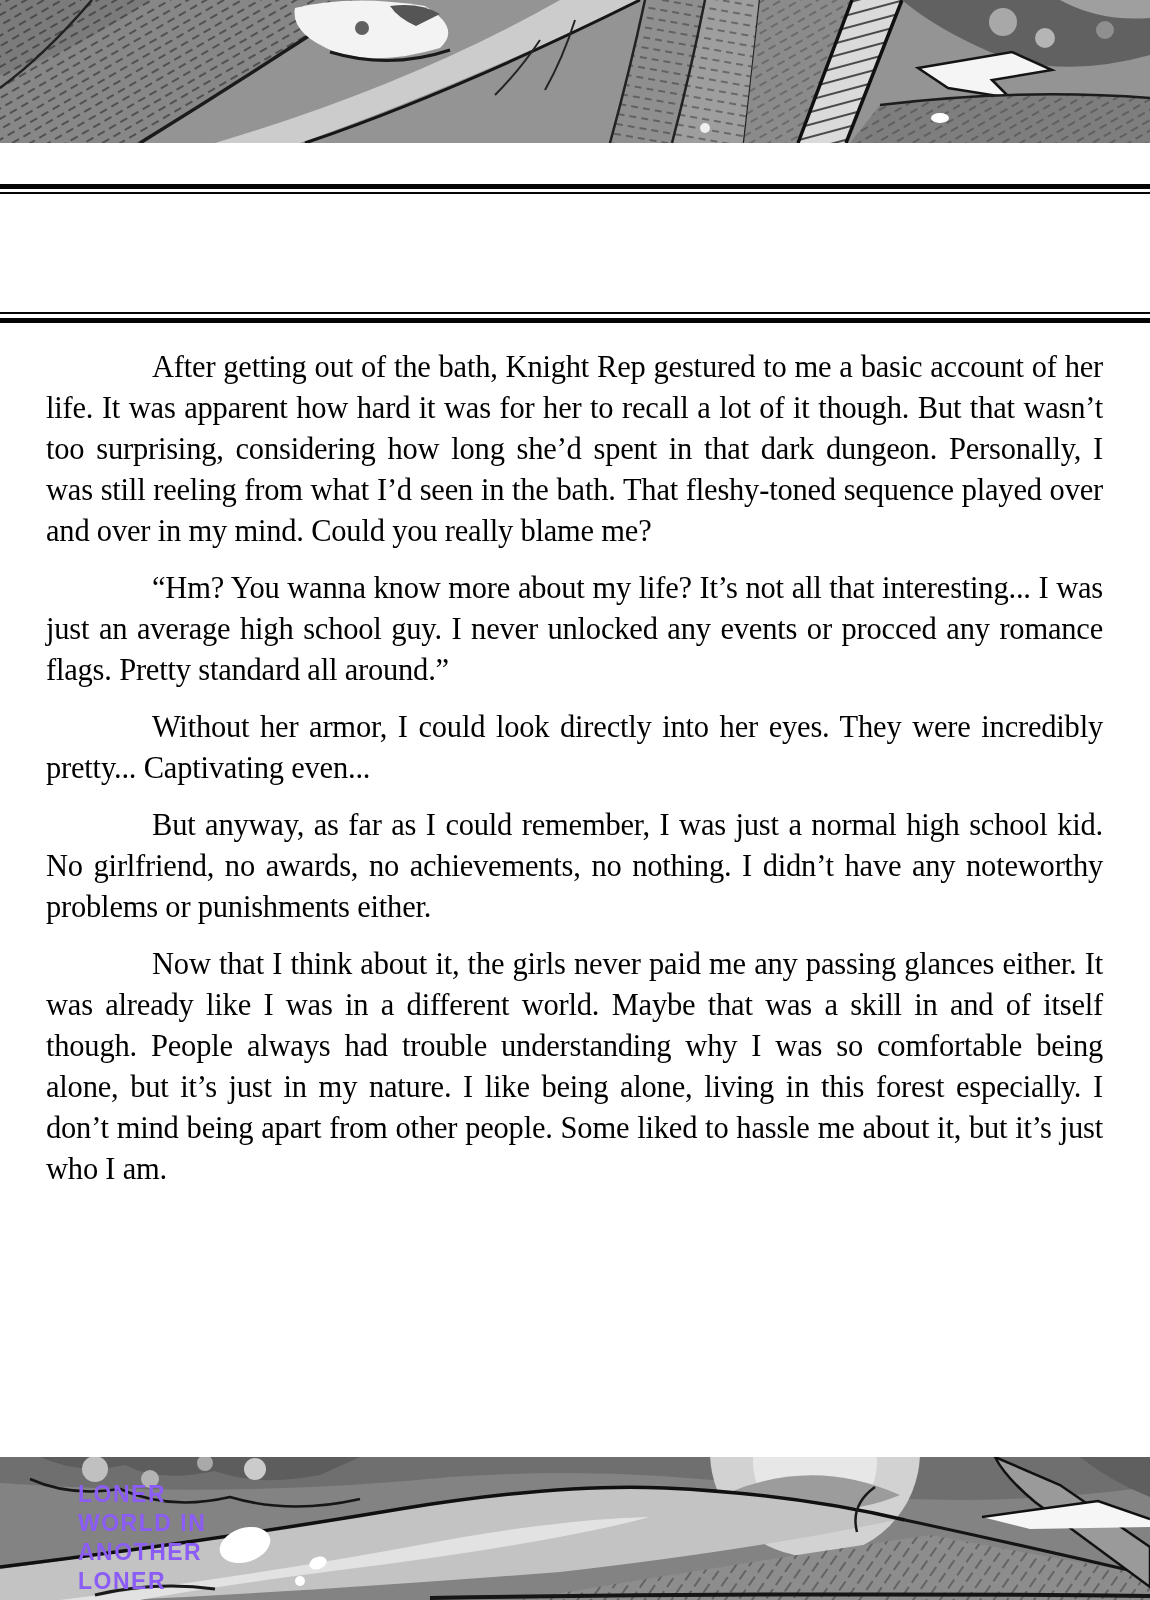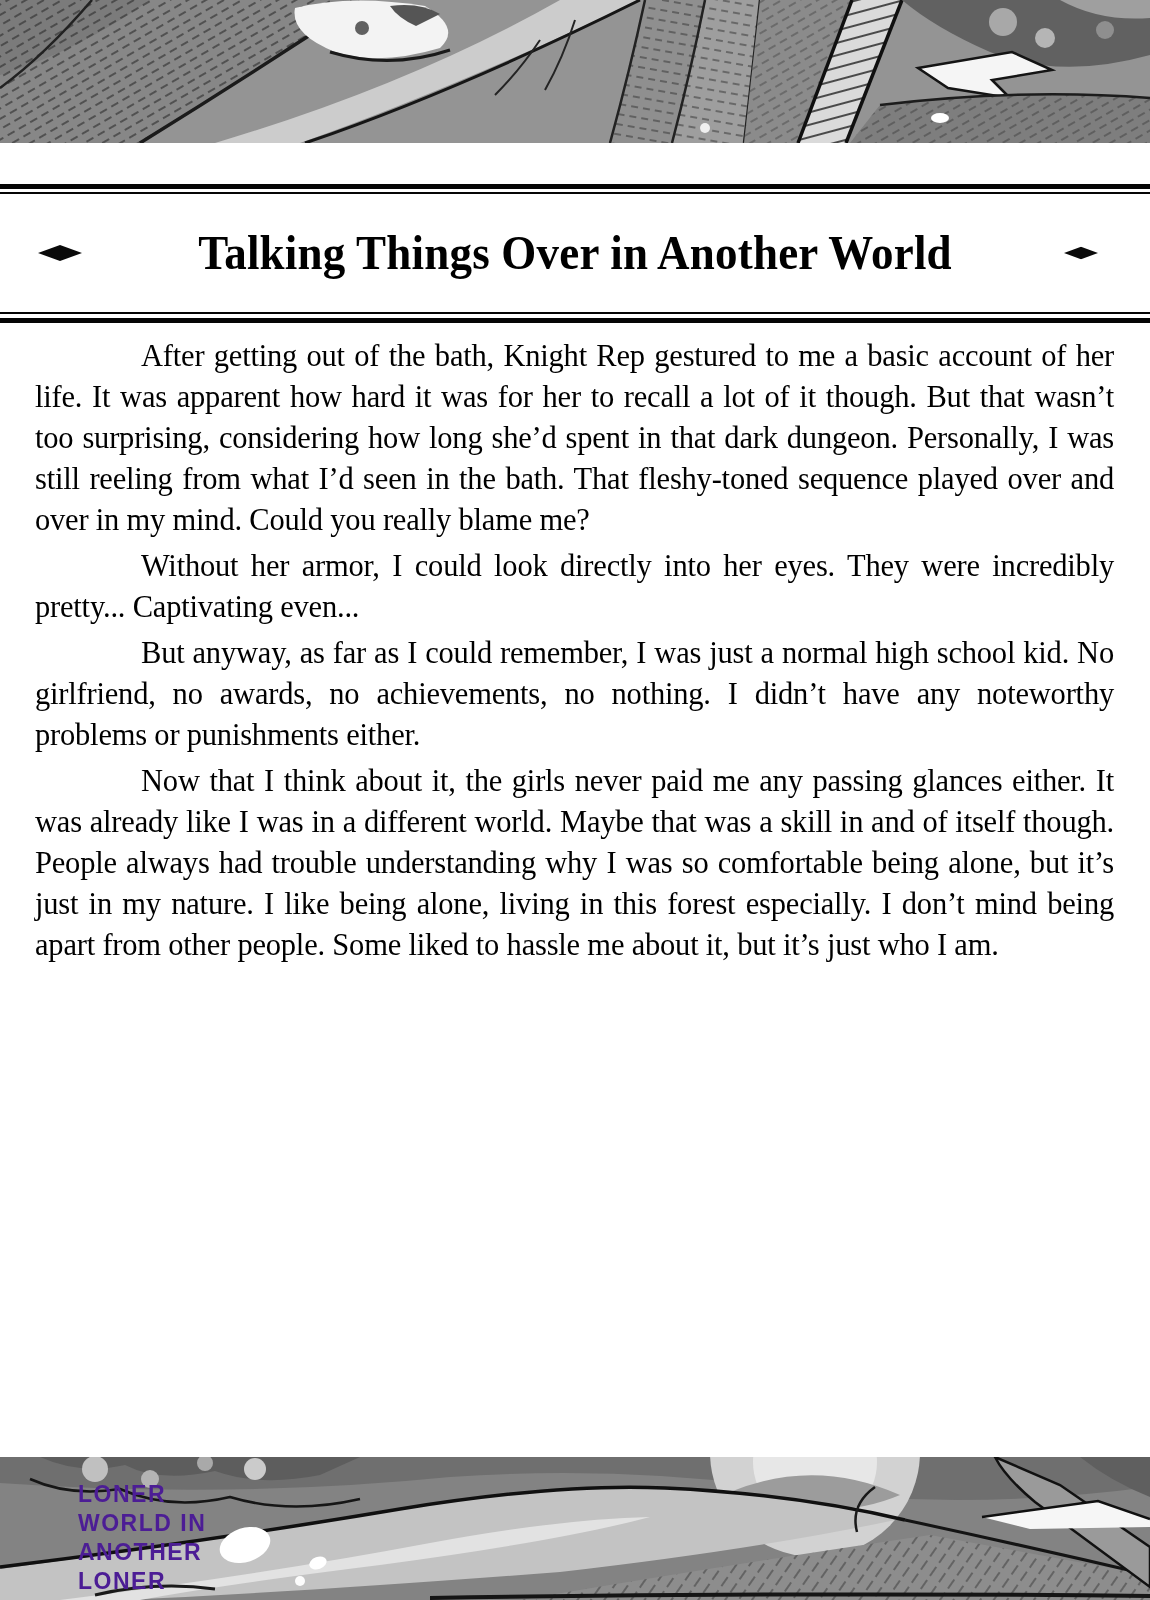--- a/index.html
+++ b/index.html
@@ -30,25 +30,25 @@
   }
   .diamond { position:absolute; top:50%; transform:translateY(-50%); line-height:0; }
   .diamond-left  { left:38px; }
   .diamond-right { right:52px; }
 
   .body-text {
     position:absolute; top:331px; left:30px; width:1089px;
     font-size:30.5px; line-height:41px; letter-spacing:-0.2px;
     text-align:justify;
   }
-  .body-text p { margin:5px; text-indent:106px; }
+  .body-text p { margin:16px; text-indent:106px; }
 
   .logo {
     position:absolute; left:78px; top:1480px;
-    color:#4c1d95; font-family:"Liberation Sans", sans-serif;
+    color:#8b5cf6; font-family:"Liberation Sans", sans-serif;
     font-weight:bold; font-size:23px; line-height:29px; letter-spacing:1.5px;
   }
   .logo div { white-space:nowrap; }
 </style>
 </head>
 <body>
 
 <div class="page">
 
   <div class="art art-top">
@@ -107,39 +107,27 @@
       <path d="M880,105 Q1020,88 1150,98" stroke="#1c1c1c" stroke-width="2.5" fill="none"></path>
       <ellipse cx="940" cy="118" rx="9" ry="5" fill="#ffffff"></ellipse>
       <circle cx="705" cy="128" r="5" fill="#efefef"></circle>
       <path d="M540,40 q-20,30 -45,55 M575,20 q-12,38 -30,70" stroke="#242424" stroke-width="2" fill="none"></path>
     </svg>
   </div>
 
   <div class="rule rule-thick-top"></div>
   <div class="rule rule-thin-top"></div>
 
-  <div class="title-band">
-    <span class="diamond diamond-left">
-      <svg width="44" height="16" viewBox="0 0 44 16">
-          <polygon points="22,0 44,8 22,16 0,8" fill="#0a0a0a"></polygon>
-        </svg>
-    </span>
-    <h1 class="chapter-title">Talking Things Over in Another World</h1>
-    <span class="diamond diamond-right">
-      <svg width="34" height="13" viewBox="0 0 44 16">
-          <polygon points="22,0 44,8 22,16 0,8" fill="#0a0a0a"></polygon>
-        </svg>
-    </span>
-  </div>
 
   <div class="rule rule-thin-bot"></div>
   <div class="rule rule-thick-bot"></div>
 
   <div class="body-text">
     <p>After getting out of the bath, Knight Rep gestured to me a basic account of her life. It was apparent how hard it was for her to recall a lot of it though. But that wasn’t too surprising, considering how long she’d spent in that dark dungeon. Personally, I was still reeling from what I’d seen in the bath. That fleshy-toned sequence played over and over in my mind. Could you really blame me?</p>
+    <p>“Hm? You wanna know more about my life? It’s not all that interesting... I was just an average high school guy. I never unlocked any events or procced any romance flags. Pretty standard all around.”</p>
     <p>Without her armor, I could look directly into her eyes. They were incredibly pretty... Captivating even...</p>
     <p>But anyway, as far as I could remember, I was just a normal high school kid. No girlfriend, no awards, no achievements, no nothing. I didn’t have any noteworthy problems or punishments either.</p>
     <p>Now that I think about it, the girls never paid me any passing glances either. It was already like I was in a different world. Maybe that was a skill in and of itself though. People always had trouble understanding why I was so comfortable being alone, but it’s just in my nature. I like being alone, living in this forest especially. I don’t mind being apart from other people. Some liked to hassle me about it, but it’s just who I am.</p>
   </div>
 
   <div class="art art-bottom">
     <svg viewBox="0 0 1150 143" preserveAspectRatio="none">
       <defs>
         <pattern id="bh1" patternUnits="userSpaceOnUse" width="11" height="16" patternTransform="rotate(35)">
           <line x1="5" y1="1" x2="5" y2="12" stroke="#2e2e2e" stroke-width="1.6"></line>

